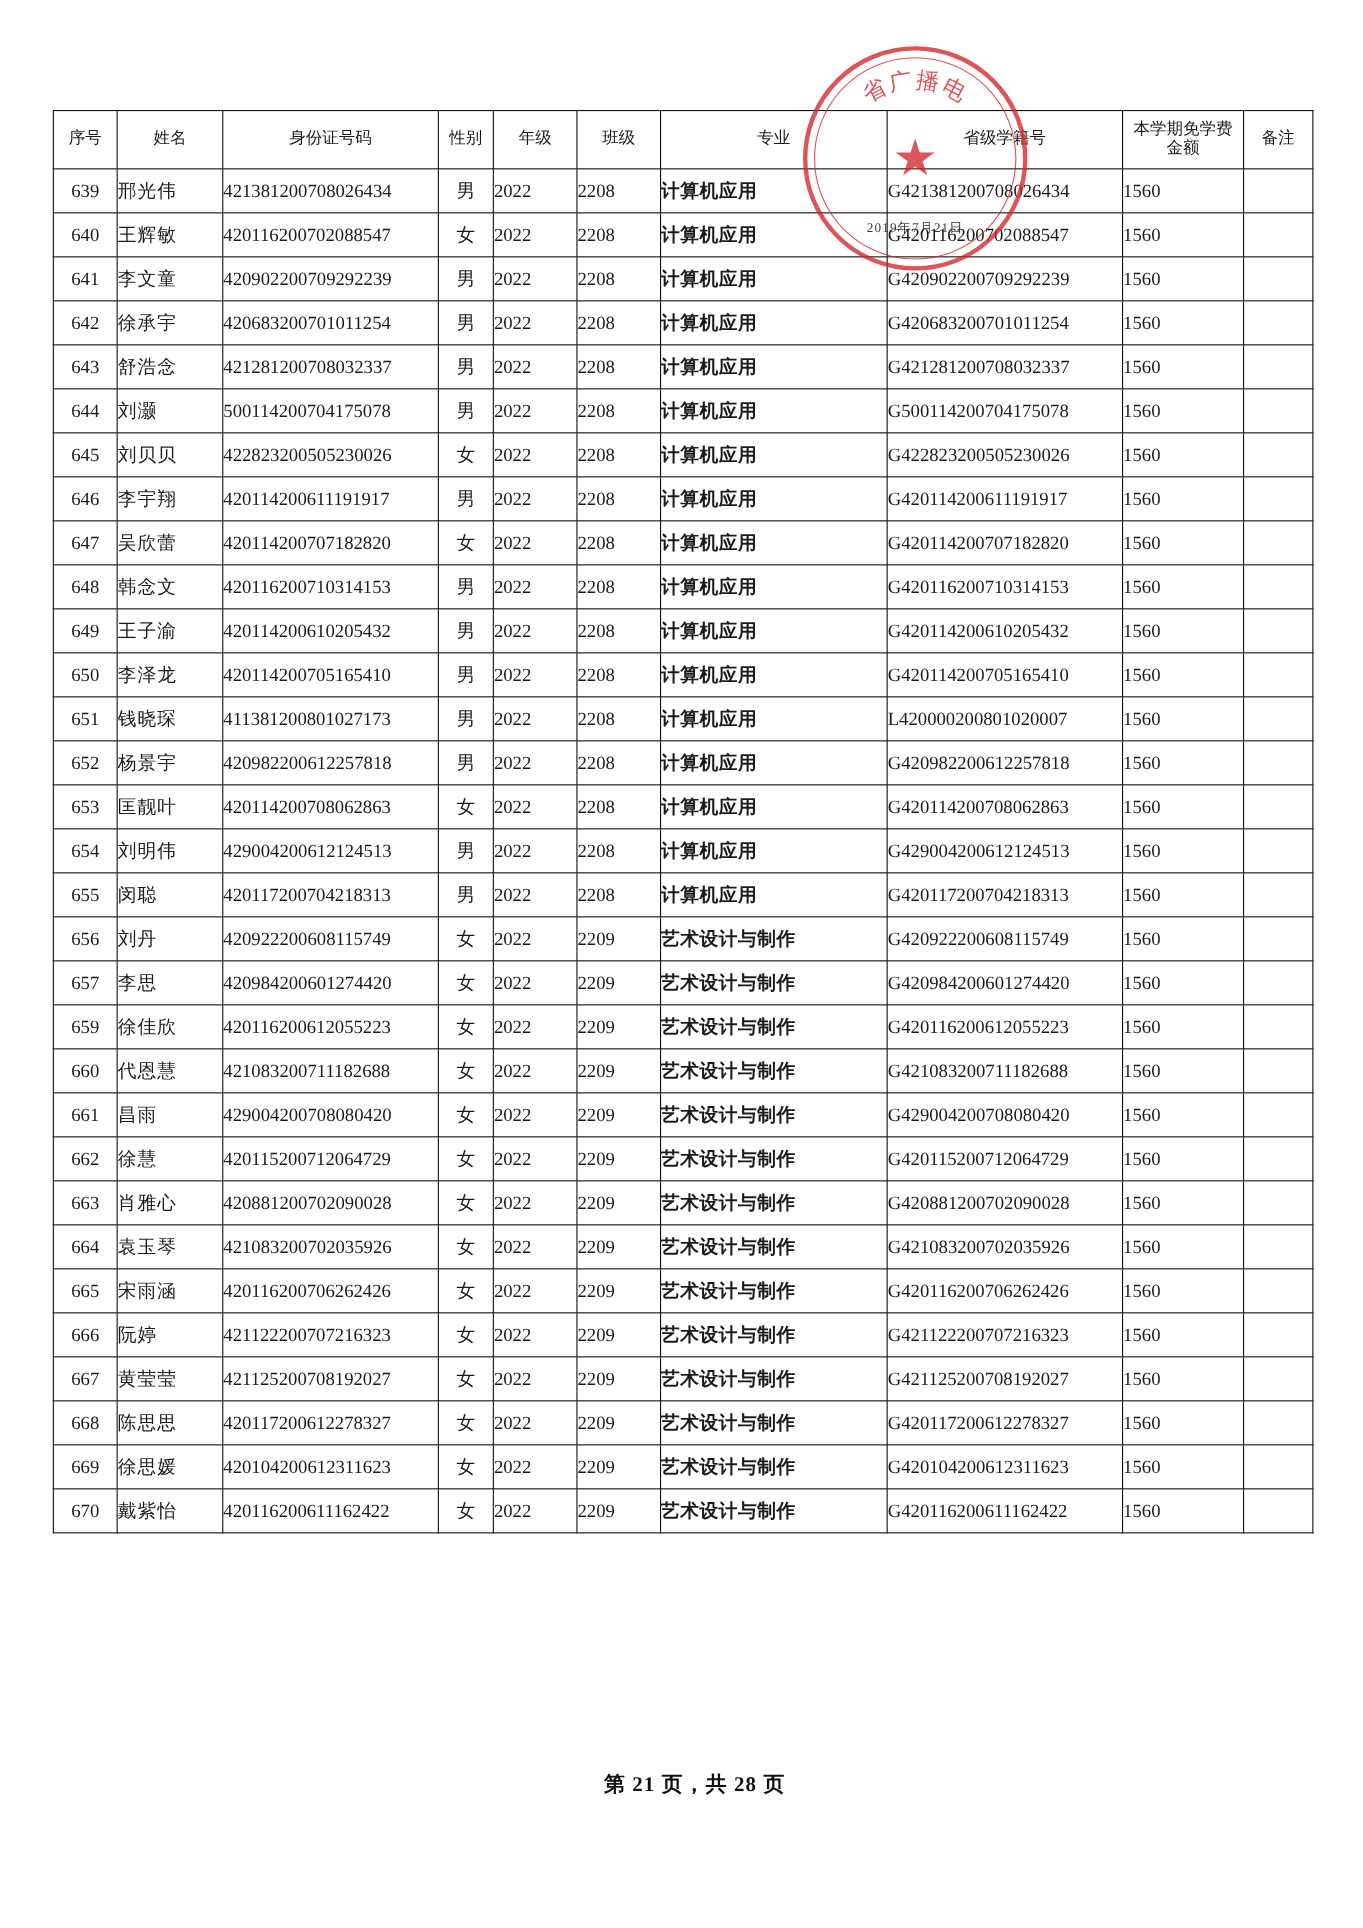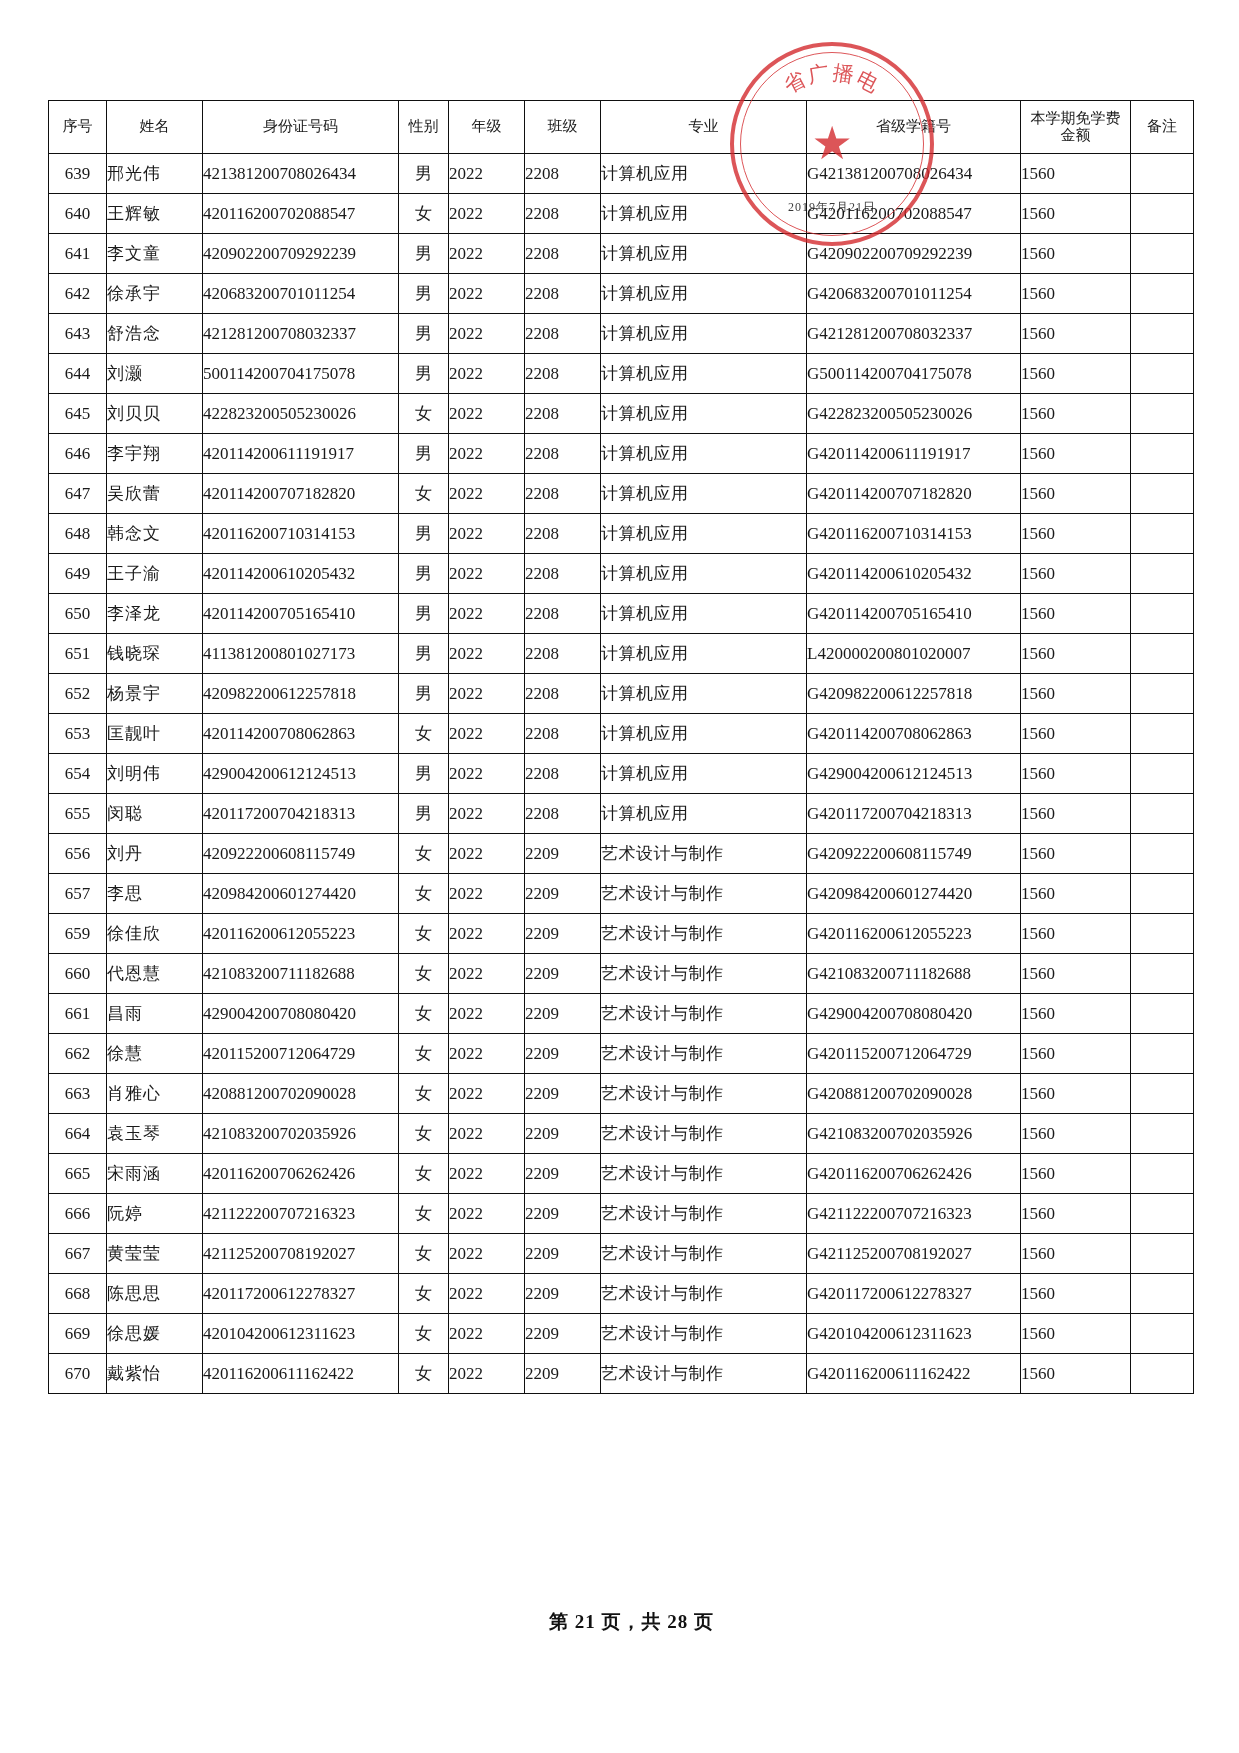--- a/index.html
+++ b/index.html
@@ -56,21 +56,21 @@
   col.c-sid { width: 214px; }
   col.c-amt { width: 110px; }
   col.c-note { width: 63px; }
 
   td.idx { text-align: center; }
   td.name { text-align: left; padding-left: 14px; letter-spacing: 1px; margin-left: 32px; }
   td.id { text-align: left; padding-left: 10px; }
   td.sex { text-align: center; }
   td.grade { text-align: left; padding-left: 12px; }
   td.cls { text-align: left; padding-left: 12px; }
-  td.major { text-align: left; padding-left: 14px; letter-spacing: 0.5px; }
+  td.major { text-align: left; padding-left: 14px; letter-spacing: 0.5px; font-weight: bold; }
   td.sid { text-align: left; padding-left: 10px; }
   td.amt { text-align: left; padding-left: 10px; margin-left: 37px; }
   td.note { text-align: center; }
 
   .hdr-two-line {
     display: block;
     line-height: 1.12;
   }
 
   

